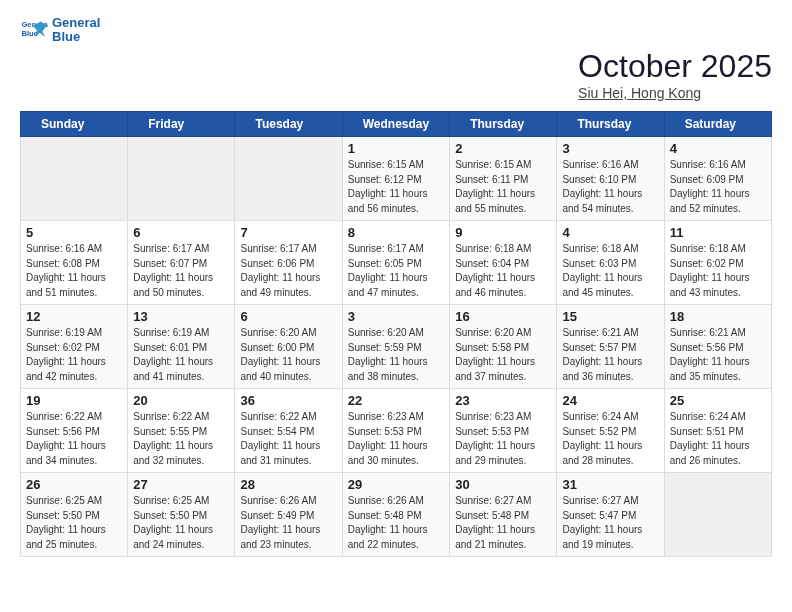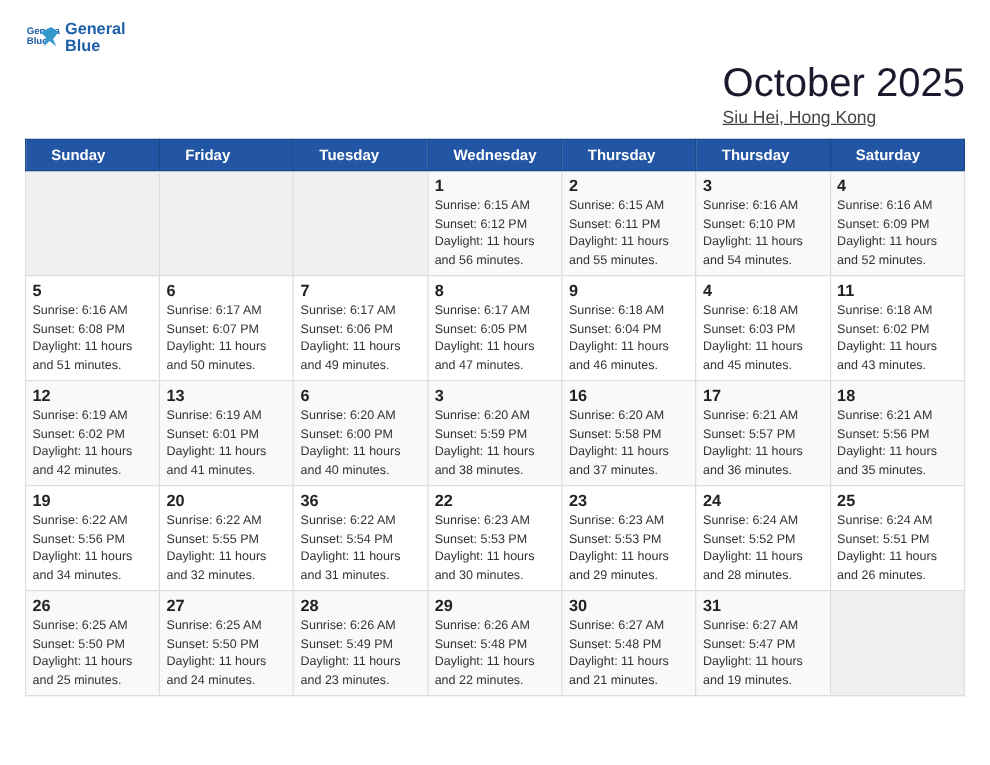--- a/index.html
+++ b/index.html
@@ -191,21 +191,21 @@
           </td>
           <td>
             <span class="day-num">3</span>
             <div class="day-info">Sunrise: 6:20 AM<br>Sunset: 5:59 PM<br>Daylight: 11 hours and 38 minutes.</div>
           </td>
           <td>
             <span class="day-num">16</span>
             <div class="day-info">Sunrise: 6:20 AM<br>Sunset: 5:58 PM<br>Daylight: 11 hours and 37 minutes.</div>
           </td>
           <td>
-            <span class="day-num">17</span>
+            <span class="day-num">15</span>
             <div class="day-info">Sunrise: 6:21 AM<br>Sunset: 5:57 PM<br>Daylight: 11 hours and 36 minutes.</div>
           </td>
           <td>
             <span class="day-num">18</span>
             <div class="day-info">Sunrise: 6:21 AM<br>Sunset: 5:56 PM<br>Daylight: 11 hours and 35 minutes.</div>
           </td>
         </tr>
         <tr>
           <td>
             <span class="day-num">19</span>

